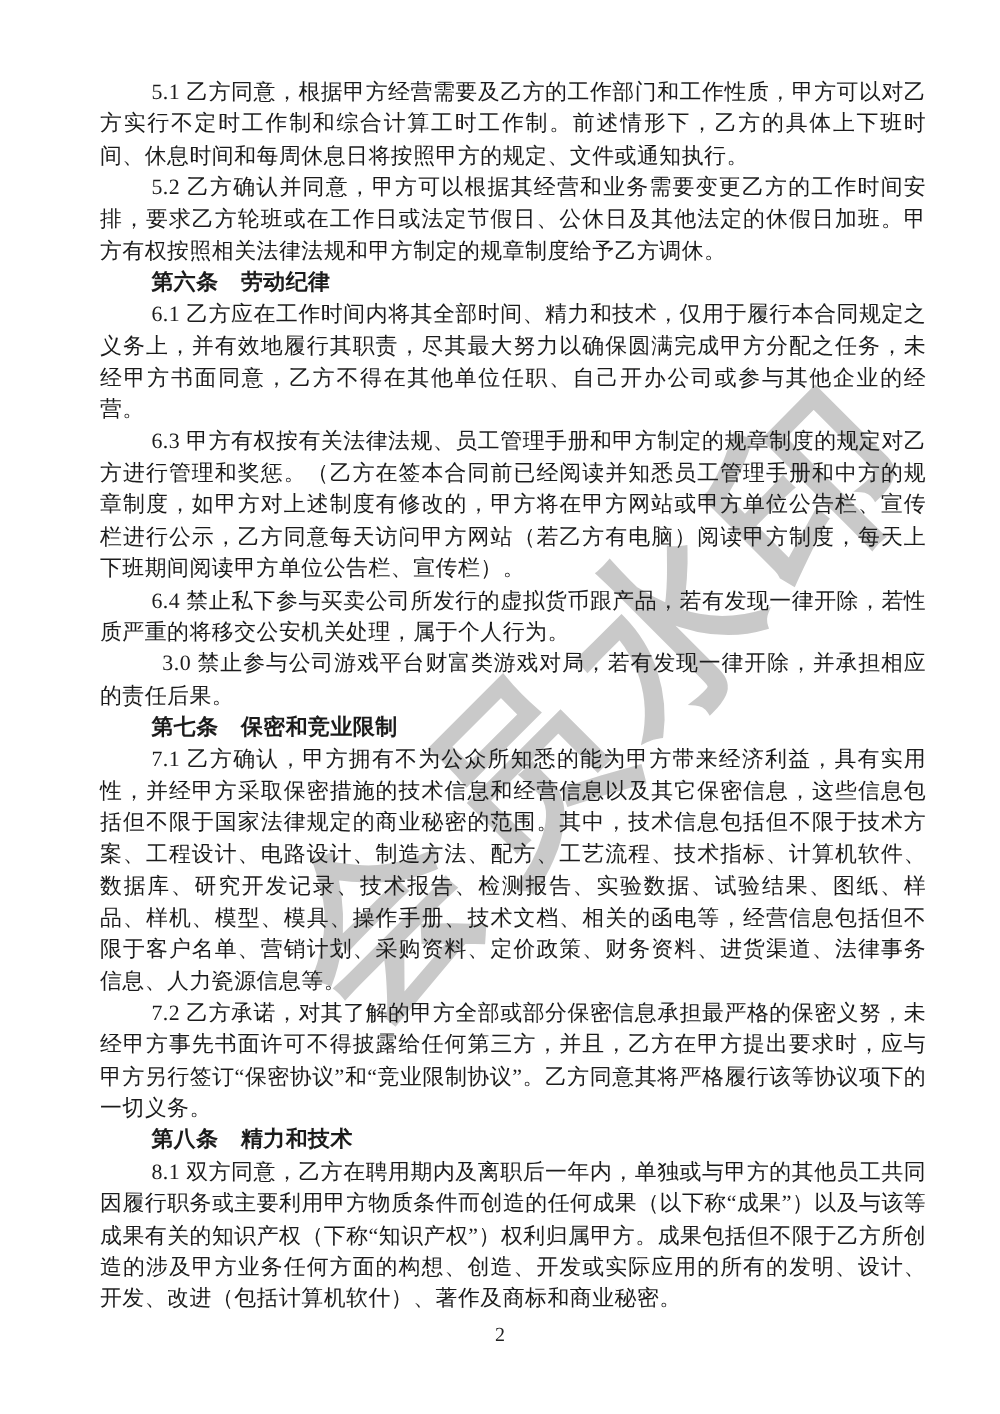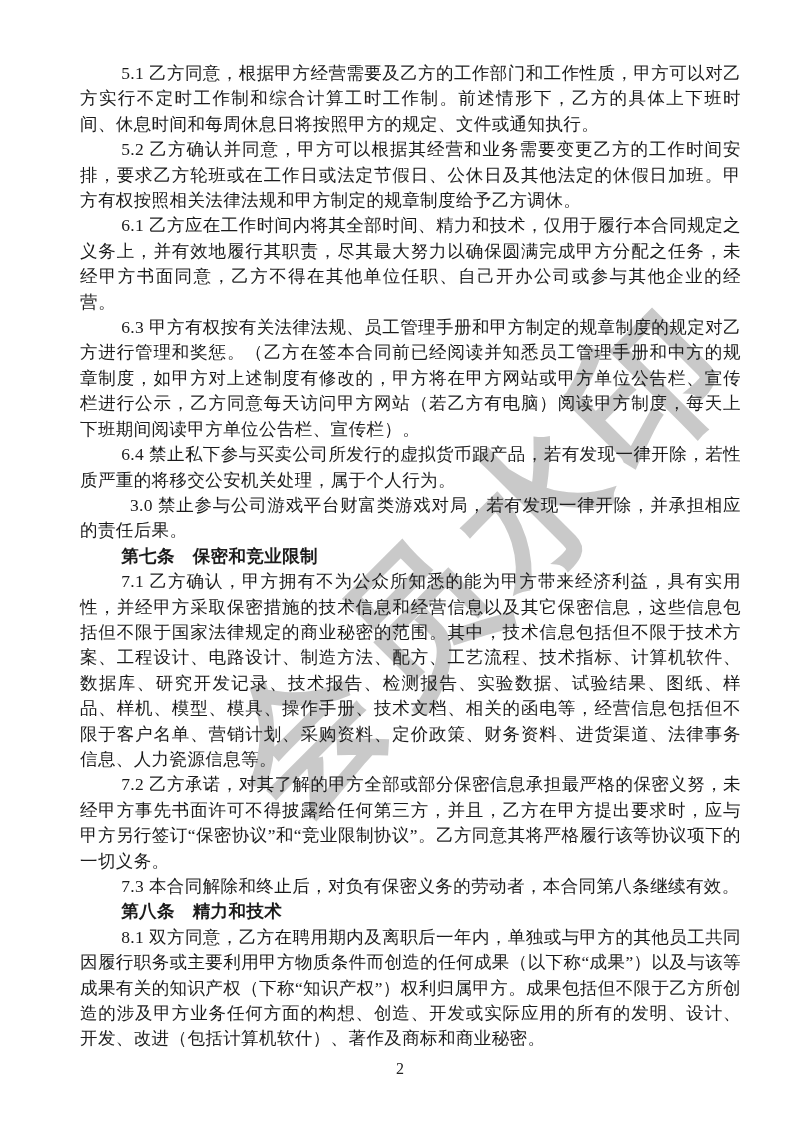--- a/index.html
+++ b/index.html
@@ -73,28 +73,28 @@
 </head>
 <body>
 
 <div class="page">
 
   <div class="watermark">会员水印</div>
 
   <div class="content">
     <p class="body">5.1 乙方同意，根据甲方经营需要及乙方的工作部门和工作性质，甲方可以对乙方实行不定时工作制和综合计算工时工作制。前述情形下，乙方的具体上下班时间、休息时间和每周休息日将按照甲方的规定、文件或通知执行。</p>
     <p class="body">5.2 乙方确认并同意，甲方可以根据其经营和业务需要变更乙方的工作时间安排，要求乙方轮班或在工作日或法定节假日、公休日及其他法定的休假日加班。甲方有权按照相关法律法规和甲方制定的规章制度给予乙方调休。</p>
+    <p class="heading">第六条　劳动纪律</p>
     <p class="body">6.1 乙方应在工作时间内将其全部时间、精力和技术，仅用于履行本合同规定之义务上，并有效地履行其职责，尽其最大努力以确保圆满完成甲方分配之任务，未经甲方书面同意，乙方不得在其他单位任职、自己开办公司或参与其他企业的经营。</p>
     <p class="body">6.3 甲方有权按有关法律法规、员工管理手册和甲方制定的规章制度的规定对乙方进行管理和奖惩。（乙方在签本合同前已经阅读并知悉员工管理手册和中方的规章制度，如甲方对上述制度有修改的，甲方将在甲方网站或甲方单位公告栏、宣传栏进行公示，乙方同意每天访问甲方网站（若乙方有电脑）阅读甲方制度，每天上下班期间阅读甲方单位公告栏、宣传栏）。</p>
     <p class="body">6.4 禁止私下参与买卖公司所发行的虚拟货币跟产品，若有发现一律开除，若性质严重的将移交公安机关处理，属于个人行为。</p>
     <p class="body extra-indent">3.0 禁止参与公司游戏平台财富类游戏对局，若有发现一律开除，并承担相应的责任后果。</p>
     <p class="heading">第七条　保密和竞业限制</p>
     <p class="body">7.1 乙方确认，甲方拥有不为公众所知悉的能为甲方带来经济利益，具有实用性，并经甲方采取保密措施的技术信息和经营信息以及其它保密信息，这些信息包括但不限于国家法律规定的商业秘密的范围。其中，技术信息包括但不限于技术方案、工程设计、电路设计、制造方法、配方、工艺流程、技术指标、计算机软件、数据库、研究开发记录、技术报告、检测报告、实验数据、试验结果、图纸、样品、样机、模型、模具、操作手册、技术文档、相关的函电等，经营信息包括但不限于客户名单、营销计划、采购资料、定价政策、财务资料、进货渠道、法律事务信息、人力瓷源信息等。</p>
     <p class="body">7.2 乙方承诺，对其了解的甲方全部或部分保密信息承担最严格的保密义努，未经甲方事先书面许可不得披露给任何第三方，并且，乙方在甲方提出要求时，应与甲方另行签订“保密协议”和“竞业限制协议”。乙方同意其将严格履行该等协议项下的一切义务。</p>
-    <p class="body">7.3 本合同解除和终止后，对负有保密义务的劳动者，本合同第八条继续有效。</p>
     <p class="heading">第八条　精力和技术</p>
     <p class="body">8.1 双方同意，乙方在聘用期内及离职后一年内，单独或与甲方的其他员工共同因履行职务或主要利用甲方物质条件而创造的任何成果（以下称“成果”）以及与该等成果有关的知识产权（下称“知识产权”）权利归属甲方。成果包括但不限于乙方所创造的涉及甲方业务任何方面的构想、创造、开发或实际应用的所有的发明、设计、开发、改进（包括计算机软什）、著作及商标和商业秘密。</p>
 
   </div>
 
   <div class="page-number">2</div>
 
 </div>
 
 </body></html>

